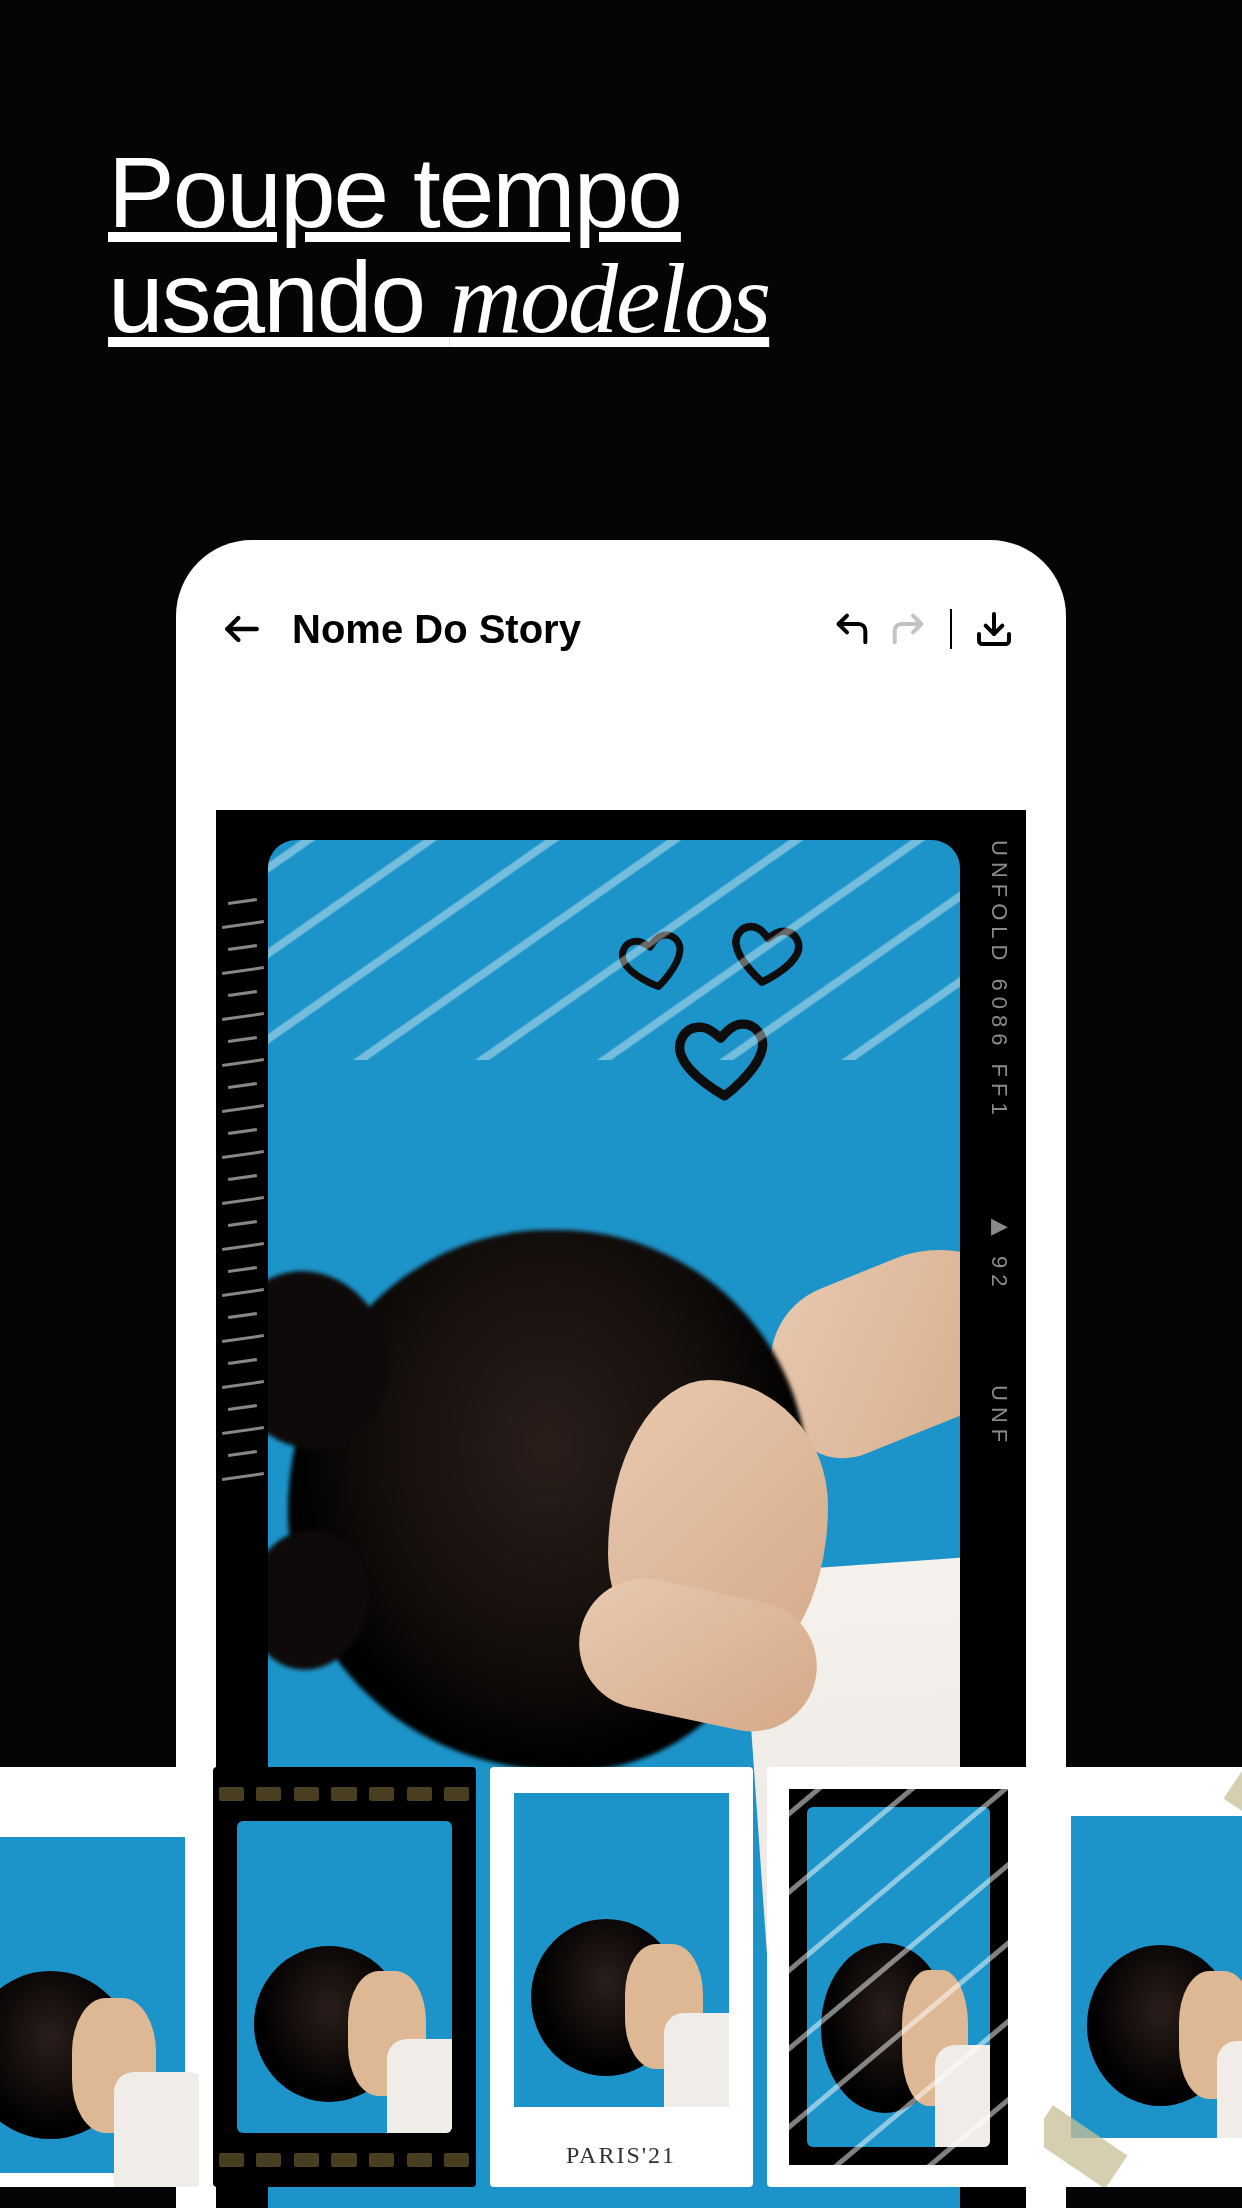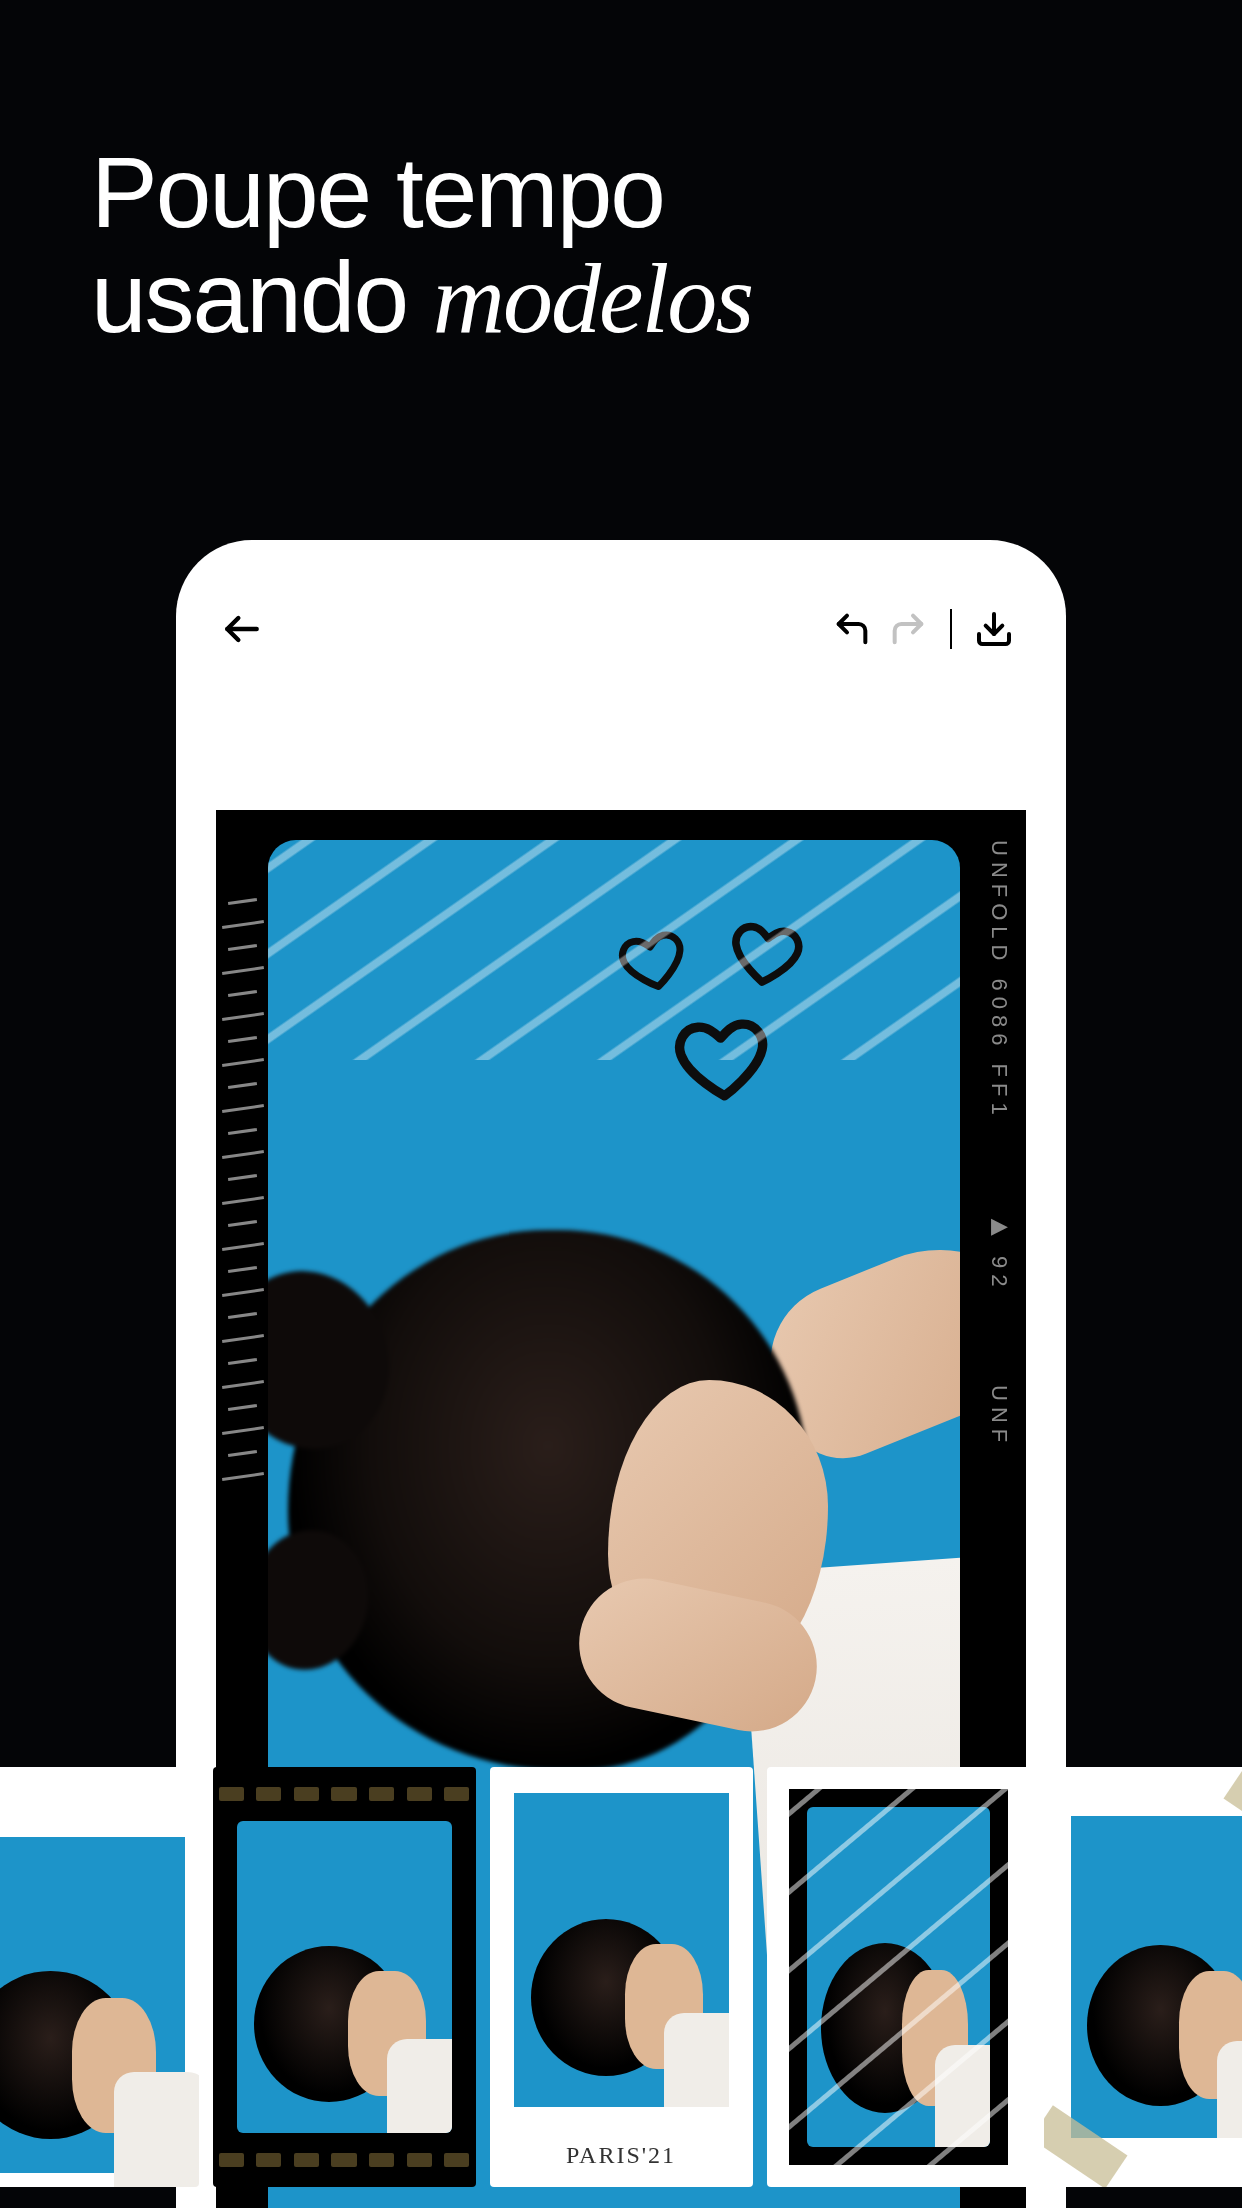--- a/index.html
+++ b/index.html
@@ -7,26 +7,27 @@
       width: 1242px;
       height: 2208px;
       background: #040507;
       font-family: -apple-system, BlinkMacSystemFont, "Segoe UI", Helvetica, Arial, sans-serif;
       position: relative;
       overflow: hidden;
     }
     .headline {
       position: absolute;
       top: 140px;
-      left: 91px;
+      left: 108px;
       color: #fff;
       font-size: 100px;
       line-height: 1.05;
       font-weight: 400;
       letter-spacing: -2px;
+      text-decoration: underline;
     }
     .headline .italic {
       font-style: italic;
       font-family: Georgia, 'Times New Roman', serif;
       font-weight: 400;
     }
     .phone {
       position: absolute;
       top: 540px;
       left: 176px;
@@ -306,20 +307,21 @@
 </div>
 
 <div class="phone">
   <div class="toolbar">
     <div class="back-btn">
       <svg width="44" height="44" viewBox="0 0 24 24" fill="none" stroke="#000" stroke-width="2.4" stroke-linecap="round" stroke-linejoin="round">
           <line x1="20" y1="12" x2="4" y2="12"></line>
           <polyline points="10 18 4 12 10 6"></polyline>
         </svg>
     </div>
+    <div class="title">Nome Do Story</div>
     <div class="spacer"></div>
     <div class="action-btn">
       <svg width="40" height="40" viewBox="0 0 24 24" fill="none" stroke="#000" stroke-width="2.4" stroke-linecap="round" stroke-linejoin="round">
           <polyline points="9 14 4 9 9 4"></polyline>
           <path d="M20 20v-7a4 4 0 0 0-4-4H4"></path>
         </svg>
     </div>
     <div class="action-btn">
       <svg width="40" height="40" viewBox="0 0 24 24" fill="none" stroke="#c2c2c2" stroke-width="2.4" stroke-linecap="round" stroke-linejoin="round">
           <polyline points="15 14 20 9 15 4"></polyline>

